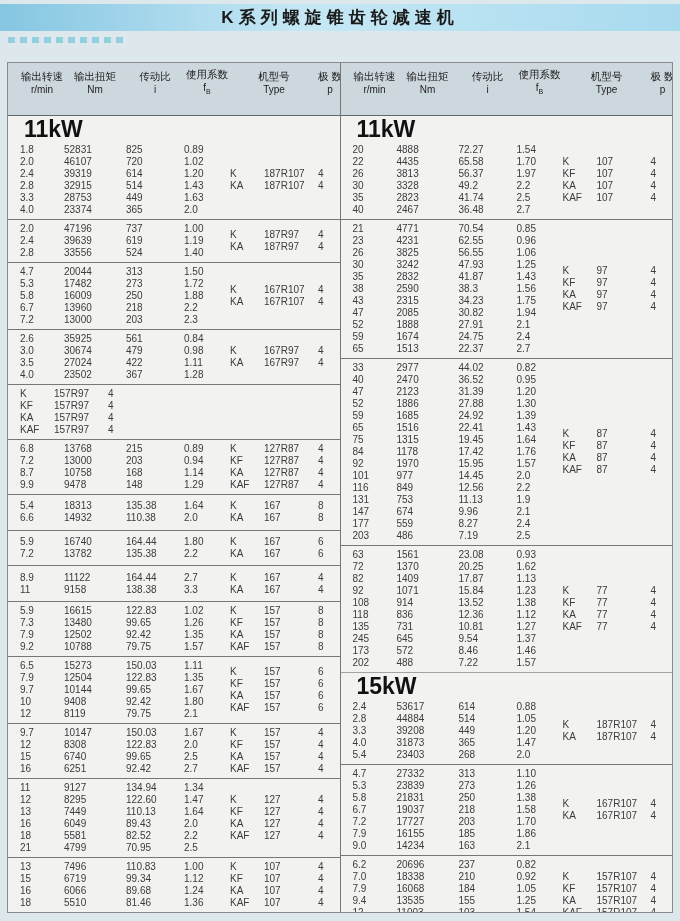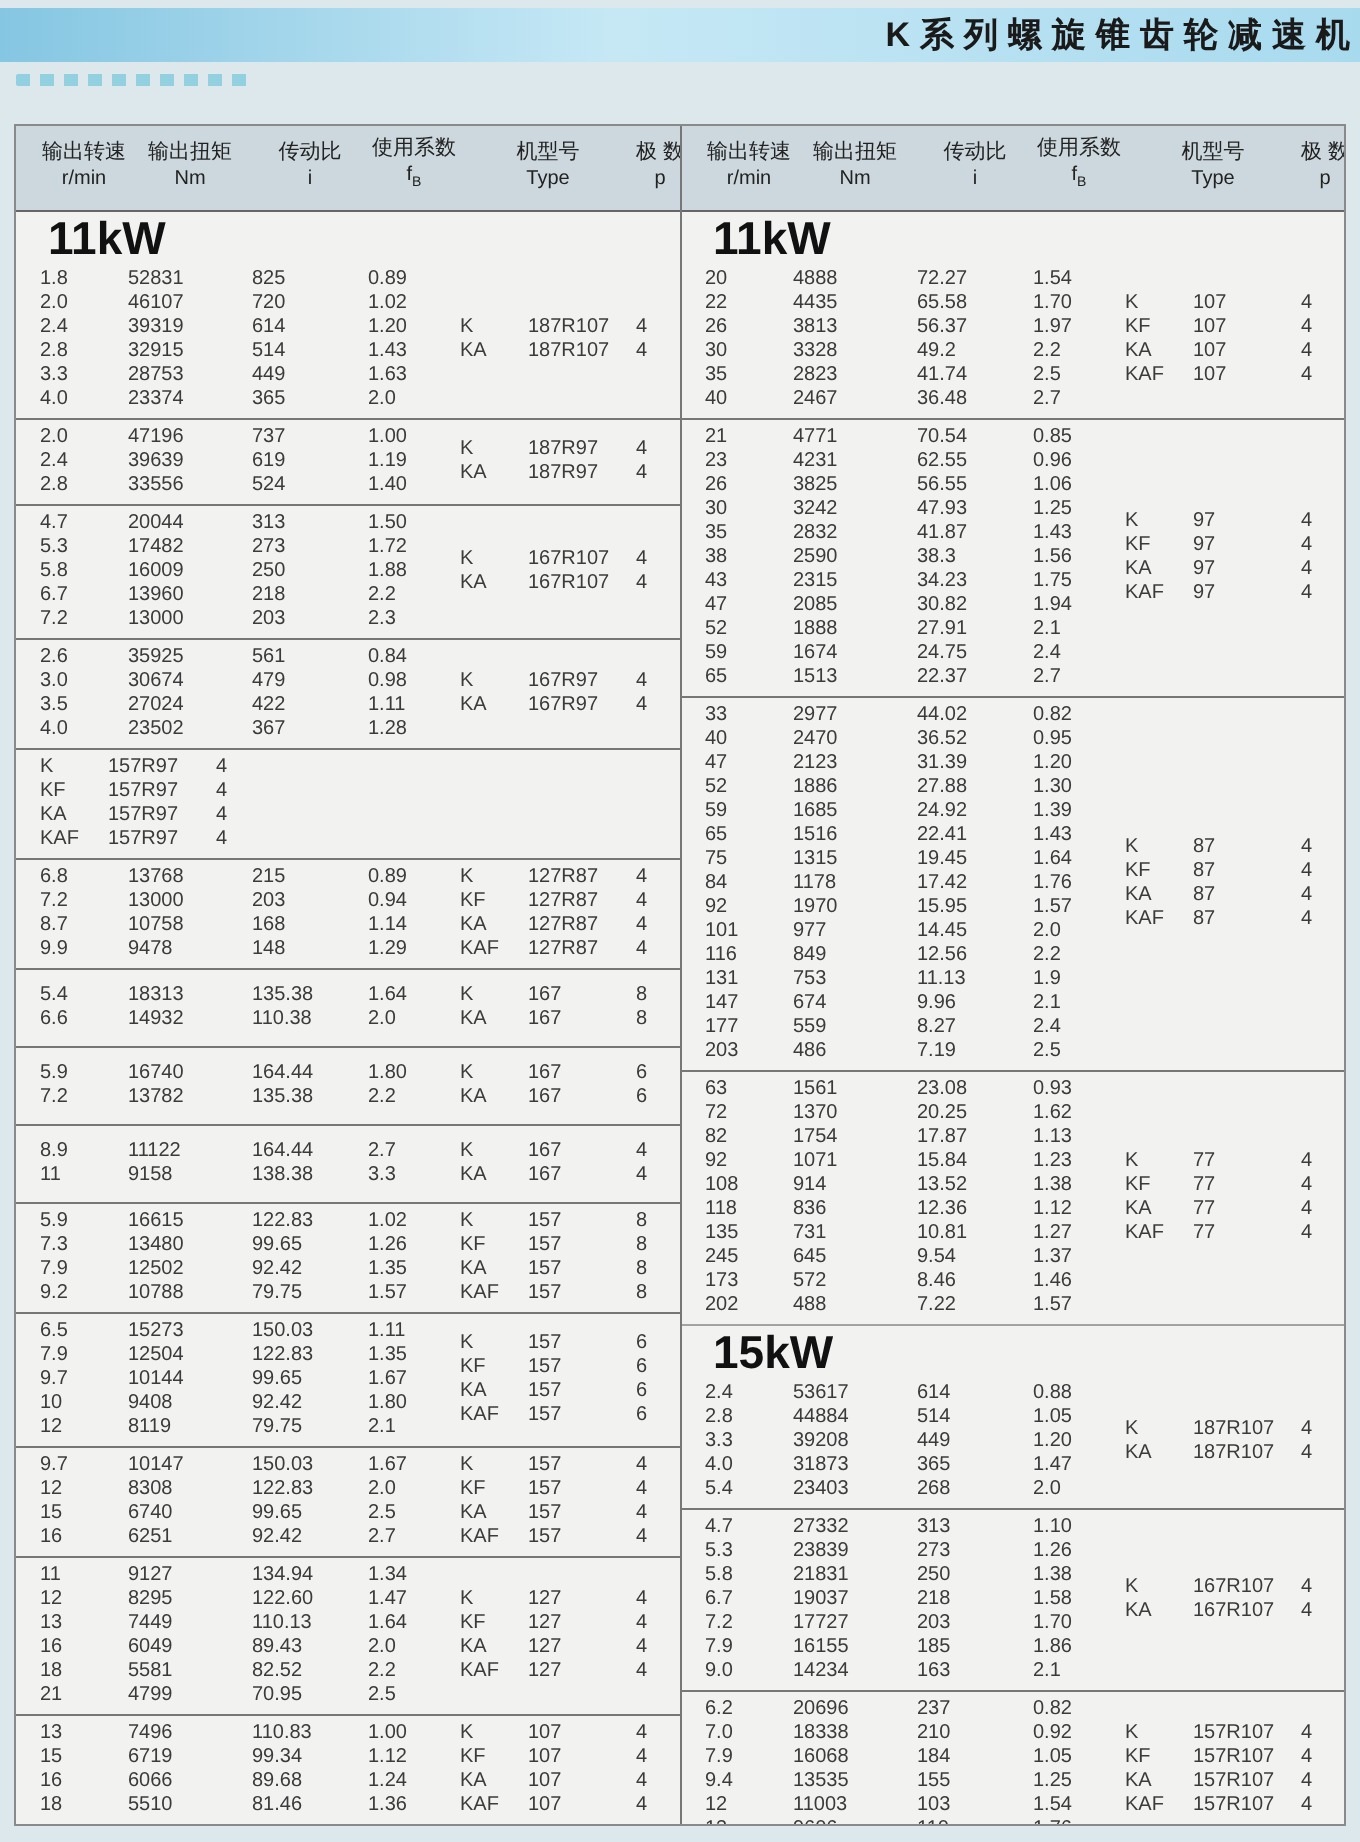--- a/index.html
+++ b/index.html
@@ -7,42 +7,42 @@
     width:680px;height:921px;
     background:#dde8ec;
     font-family:"Liberation Sans",sans-serif;
     color:#333;
     position:relative;
     overflow:hidden;
   }
   .title-bar{
     margin:4px 0 0 0;height:27px;
     background:linear-gradient(90deg,#85c6e2 0%,#c6e8f5 45%,#a8daee 100%);
-    display:flex;align-items:center;justify-content:flex-end;
+    display:flex;align-items:center;justify-content:center;
   }
   .title-bar span{
     font-size:17px;font-weight:bold;color:#1a1a1a;letter-spacing:5px;
   }
   .watermark{
     position:absolute;left:8px;top:37px;width:118px;height:6px;
     background:repeating-linear-gradient(90deg,#56bcd6 0 7px,transparent 7px 12px);
     opacity:.55;border-radius:1px;
   }
   .spec-table{
     position:absolute;left:7px;right:7px;top:62px;bottom:8px;
     border:1px solid #8a8a8a;background:#f2f2f1;
     display:flex;
   }
   .half{width:50%;display:flex;flex-direction:column;overflow:hidden;}
   .half + .half{border-left:1px solid #777;}
   .col-header{
     background:#cdd8de;border-bottom:1px solid #666;
     display:grid;
     grid-template-columns:44px 62px 58px 46px 34px 54px 24px;
-    padding:4px 0 7px 12px;
+    padding:4px 0 17px 12px;
     flex:0 0 auto;
   }
   .hc{display:flex;flex-direction:column;align-items:center;justify-content:center;}
   .hc .cn{font-size:10.5px;color:#222;line-height:14px;white-space:nowrap;}
   .hc .unit{font-size:10px;color:#222;line-height:13px;}
   .hc .unit sub{font-size:7px;}
   .hc-model{grid-column:5 / 7;}
   .hc-poles{grid-column:7;}
   .half-body{flex:1;display:flex;flex-direction:column;}
   .section{display:flex;flex-direction:column;flex:1;}
@@ -742,21 +742,21 @@
             <div class="rows">
               <div class="cell">63</div>
               <div class="cell">1561</div>
               <div class="cell">23.08</div>
               <div class="cell">0.93</div>
               <div class="cell">72</div>
               <div class="cell">1370</div>
               <div class="cell">20.25</div>
               <div class="cell">1.62</div>
               <div class="cell">82</div>
-              <div class="cell">1754</div>
+              <div class="cell">1409</div>
               <div class="cell">17.87</div>
               <div class="cell">1.13</div>
               <div class="cell">92</div>
               <div class="cell">1071</div>
               <div class="cell">15.84</div>
               <div class="cell">1.23</div>
               <div class="cell">108</div>
               <div class="cell">914</div>
               <div class="cell">13.52</div>
               <div class="cell">1.38</div>

